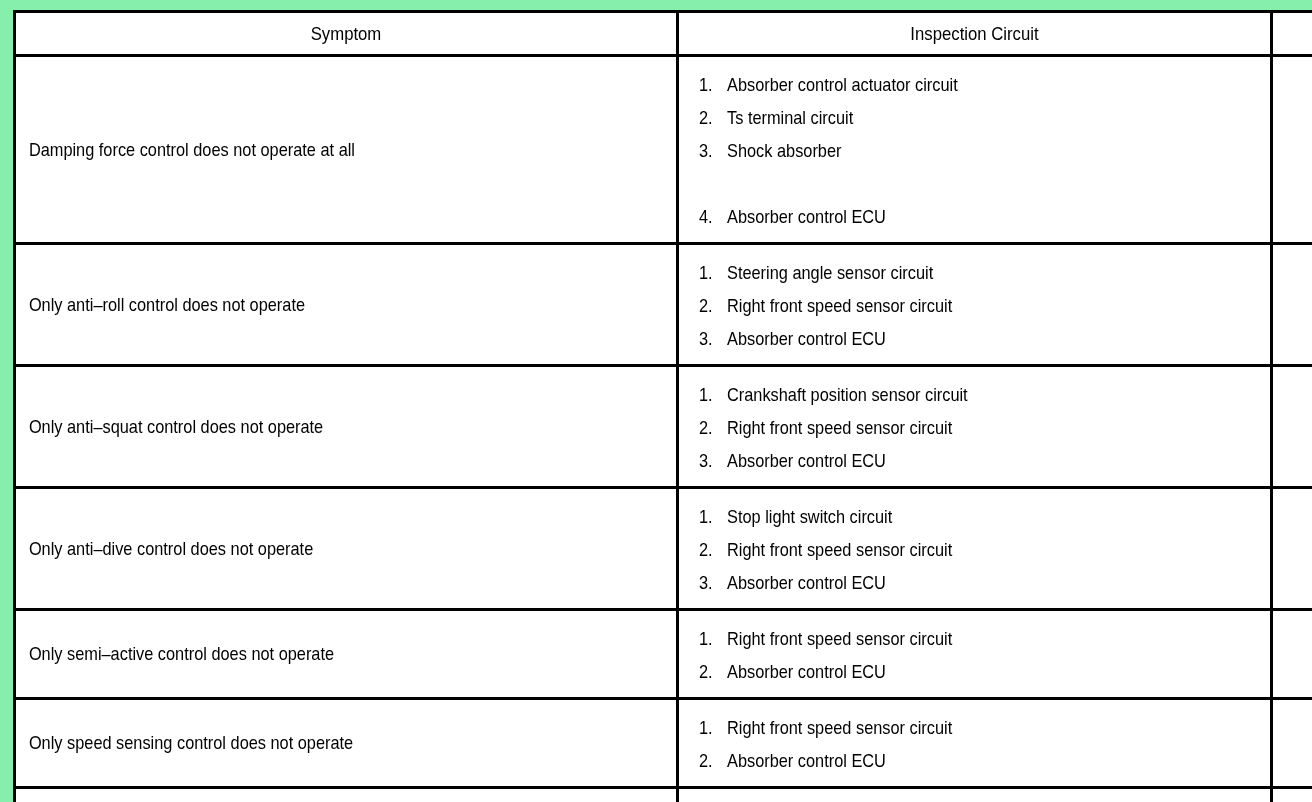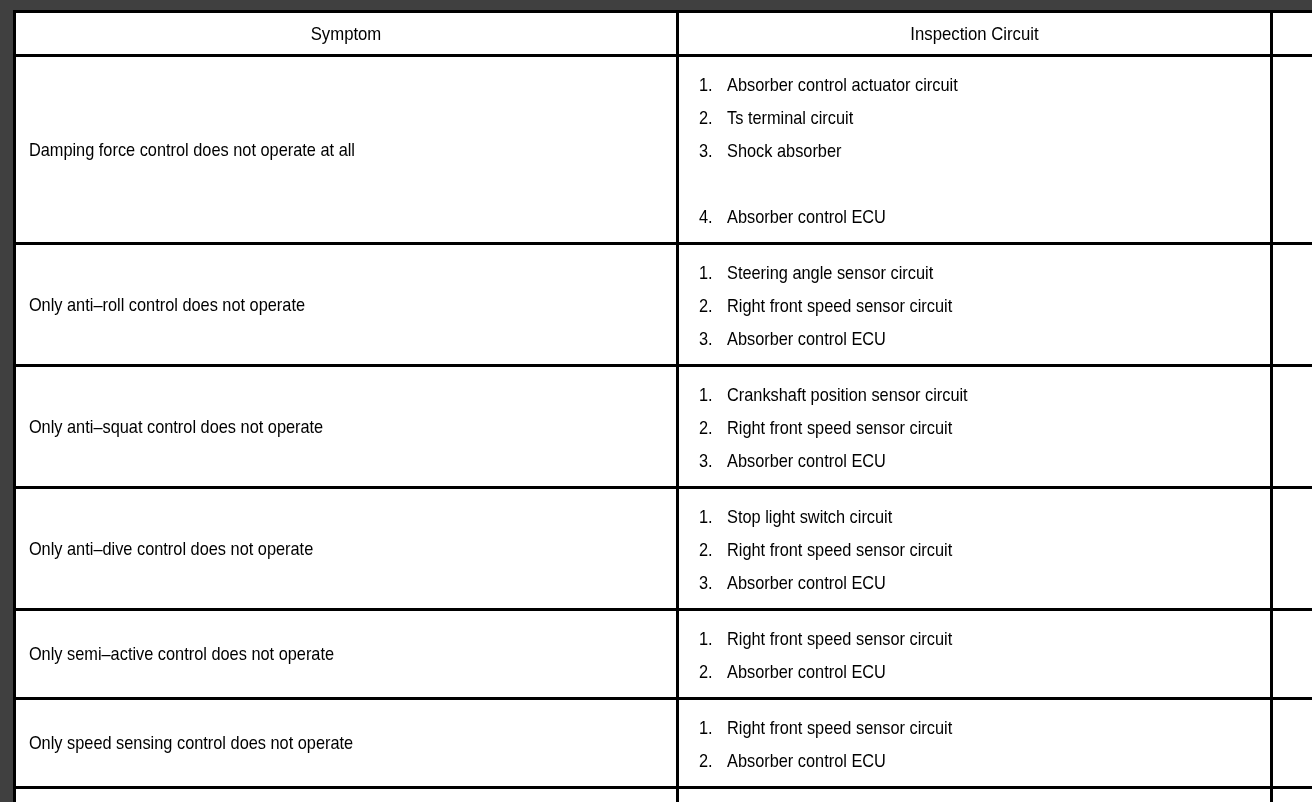--- a/index.html
+++ b/index.html
@@ -12,21 +12,21 @@
     height: 802px;
     overflow: hidden;
     font-family: "Liberation Sans", "DejaVu Sans", sans-serif;
     color: #000000;
   }
 
   #page {
     position: relative;
     width: 1312px;
     height: 802px;
-    background: #404040;
+    background: #86efac;
   }
 
   
   table.dtc-table {
     position: absolute;
     left: 13px;
     top: 10px;
     width: 1370px;           
     border-collapse: collapse;
     table-layout: fixed;

